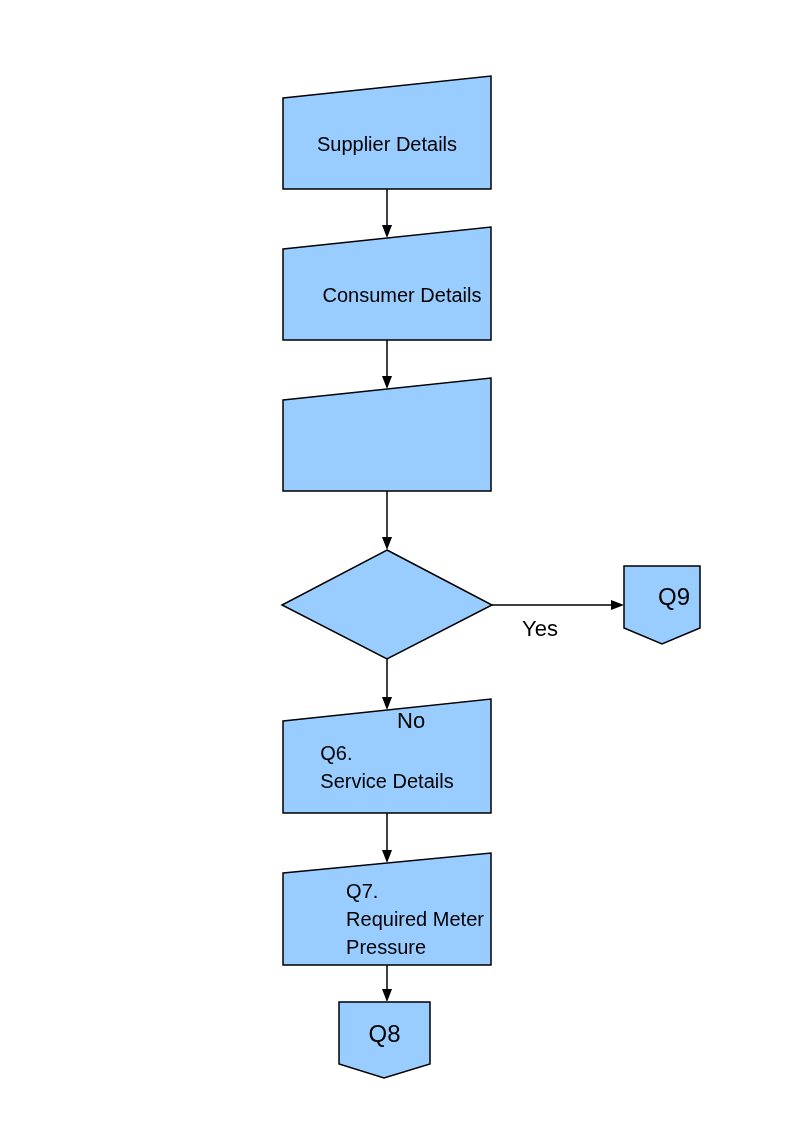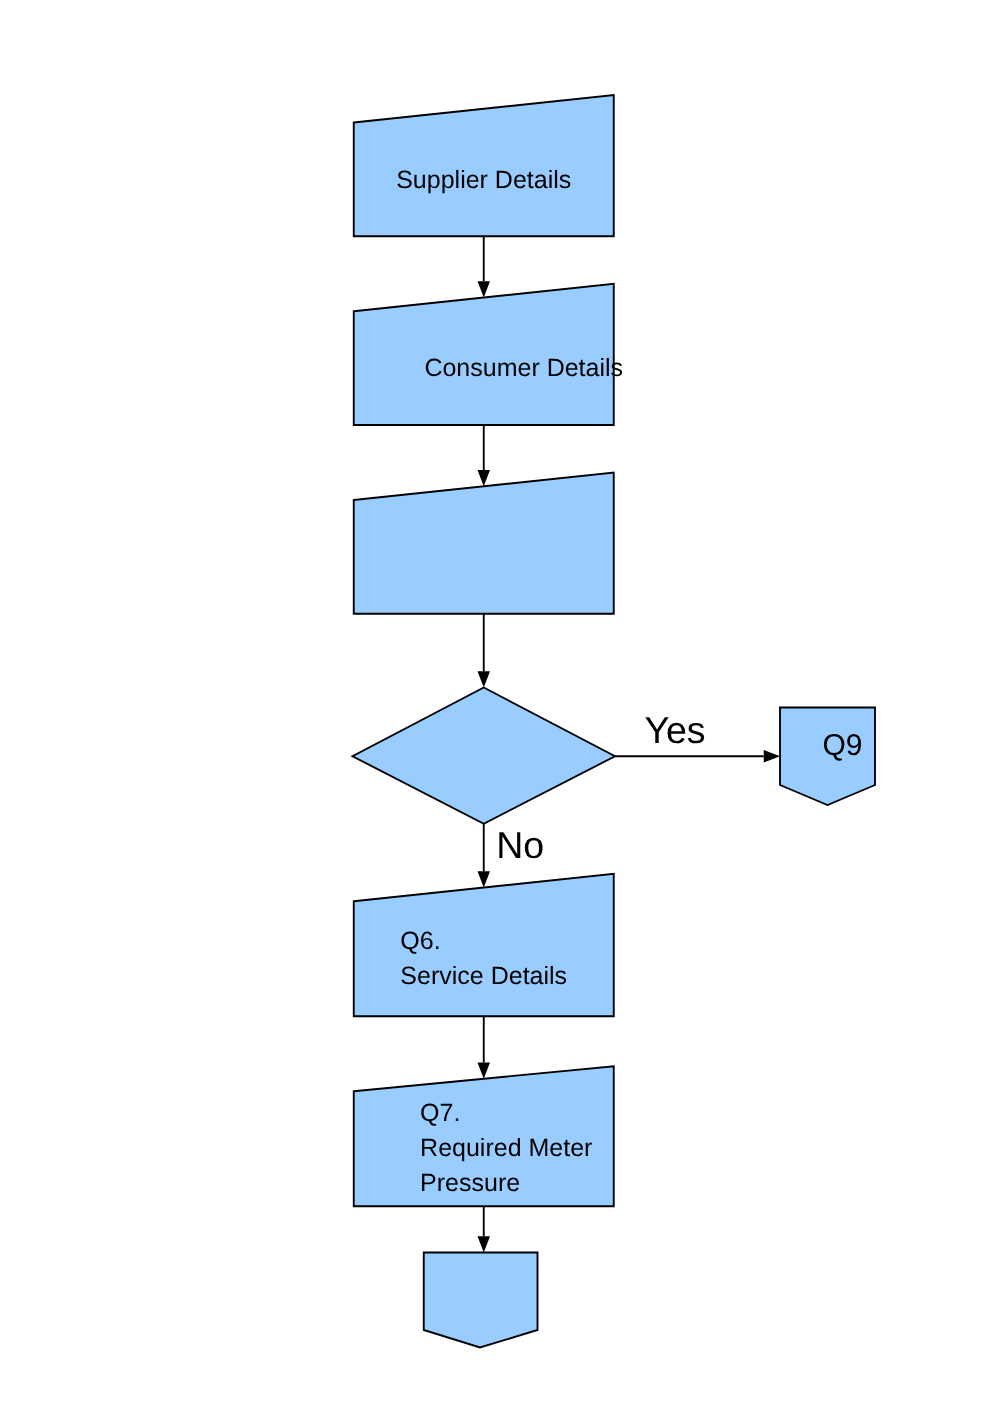--- a/index.html
+++ b/index.html
@@ -41,21 +41,21 @@
     display: flex;
     align-items: center;
     justify-content: center;
     white-space: pre-line;
     line-height: 1.4;
     font-size: 20px;
     pointer-events: none;
   }
   .label.diamond-text { font-size: 18px; }
   .label.connector-text { font-size: 24px; }
-  .label.edge-text { font-size: 30px; justify-content: center; }
+  .label.edge-text { font-size: 22px; justify-content: center; margin-top: 44px; }
   .label.edge-text.left-align { justify-content: flex-start; }
 </style>
 </head>
 <body>
 
 <div class="canvas">
 
   <svg class="flow-svg" viewBox="0 0 794 1123" xmlns="http://www.w3.org/2000/svg">
 
     <g>
@@ -92,31 +92,32 @@
     <polygon class="shape" points="283,400 491,378 491,491 283,491"></polygon>
     <polygon class="shape" points="387,550 492,605 387,659 282,605"></polygon>
     <polygon class="shape" points="624,566 700,566 700,628 662,644 624,628"></polygon>
     <polygon class="shape" points="283,721 491,699 491,813 283,813"></polygon>
     <polygon class="shape" points="283,873 491,853 491,965 283,965"></polygon>
     <polygon class="shape" points="339,1002 430,1002 430,1064 384,1078 339,1064"></polygon>
   </svg>
 
   <div class="label" style="left:283px; top:98px; width:208px; height:91px;">Supplier Details</div>
 
-  <div class="label" style="left:300px; top:249px; width:238px; height:91px;">Consumer Details</div>
+  <div class="label" style="left:283px; top:249px; width:238px; height:91px;">Consumer Details</div>
 
 
 
   <div class="label connector-text" style="left:624px; top:566px; width:100px; height:62px;">Q9</div>
 
   <div class="label" style="left:283px; top:721px; width:208px; height:92px;">Q6.
 Service Details</div>
 
-  <div class="label" style="left:283px; top:873px; width:244px; height:92px;">Q7.
+  <div class="label" style="left:283px; top:873px; width:244px; height:92px;padding-left:10px;">Q7.
 Required Meter
 Pressure</div>
 
+  <div class="label connector-text" style="left:339px; top:1002px; width:91px; height:63px;">Q8</div>
 
   <div class="label edge-text" style="left:500px; top:570px; width:80px; height:30px;">Yes</div>
 
   <div class="label edge-text left-align" style="left:397px; top:662px; width:60px; height:30px;">No</div>
 
 </div>
 
 </body></html>

